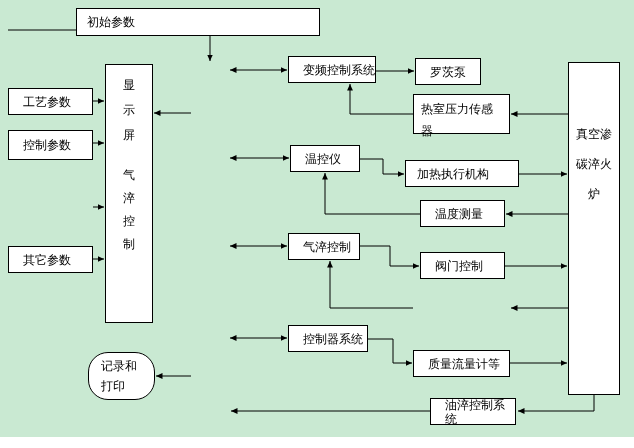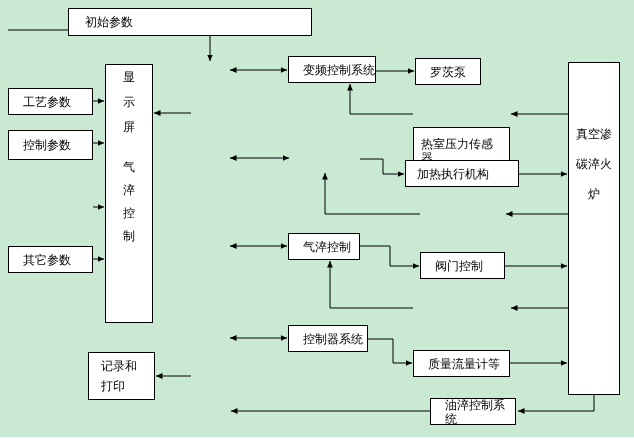--- a/index.html
+++ b/index.html
@@ -9,27 +9,27 @@
     position:relative; width:634px; height:448px;
     background:#c9e9d2; overflow:hidden;
   }
   .node {
     position:absolute; background:#ffffff; border:1px solid #000000;
     font-size:12px; color:#000000; line-height:14px;
     display:flex; align-items:center; justify-content:flex-start;
     padding-left:14px; z-index:2;
   }
   .node.wrap2 {
-    display:block; padding:9px 7px; line-height:14px;
+    display:block; padding:3px 7px; line-height:22px;
     word-break:break-all;
-    margin-top:33px;
   }
   .node.rec {
     display:flex; align-items:center; padding:0 12px; line-height:20px;
     word-break:break-all;
+    border-radius:20px;
   }
   .node-v {
     position:absolute; background:#ffffff; border:1px solid #000000;
     font-size:12px; color:#000000; z-index:2; display:block;
   }
   .vt { margin:0 auto; text-align:center; word-break:break-all; }
   svg.connectors { position:absolute; left:0; top:0; z-index:1; }
   .bottom-strip { position:absolute; left:0; top:437px; width:634px; height:11px; background:#ffffff; z-index:0; }
 </style>
 </head>
@@ -69,37 +69,39 @@
       <line x1="568" y1="308" x2="511" y2="308" marker-end="url(#ah)"></line>
       <line x1="230" y1="338" x2="287" y2="338" marker-start="url(#ah)" marker-end="url(#ah)"></line>
       <polyline points="368,339 393,339 393,363 412,363" marker-end="url(#ah)"></polyline>
       <line x1="510" y1="363" x2="567" y2="363" marker-end="url(#ah)"></line>
       <line x1="191" y1="376" x2="156" y2="376" marker-end="url(#ah)"></line>
       <line x1="430" y1="411" x2="231" y2="411" marker-end="url(#ah)"></line>
       <polyline points="594,395 594,411 518,411" marker-end="url(#ah)"></polyline>
     </g>
   </svg>
 
-  <div class="node" style="left:68px;top:8px;width:244px;height:28px;padding-left:16px">初始参数</div>
+  <div class="node" style="left:76px;top:8px;width:244px;height:28px;padding-left:10px">初始参数</div>
 
   <div class="node" style="left:8px;top:88px;width:85px;height:27px">工艺参数</div>
   <div class="node" style="left:8px;top:130px;width:85px;height:30px">控制参数</div>
   <div class="node" style="left:8px;top:246px;width:85px;height:27px">其它参数</div>
 
-  <div class="node-v" style="left:105px;top:64px;width:48px;height:259px;padding-top:0">
+  <div class="node-v" style="left:105px;top:64px;width:48px;height:259px;padding-top:8px">
     <div class="vt" style="width:14px;line-height:25px">显示屏</div>
     <div class="vt" style="width:14px;line-height:23px;margin-top:16px">气淬控制</div>
   </div>
 
 
   <div class="node" style="left:288px;top:56px;width:88px;height:27px">变频控制系统</div>
   <div class="node" style="left:415px;top:58px;width:66px;height:27px">罗茨泵</div>
   <div class="node wrap2" style="left:413px;top:94px;width:97px;height:40px">热室压力传感器</div>
 
+  <div class="node" style="left:290px;top:145px;width:70px;height:27px">温控仪</div>
   <div class="node" style="left:405px;top:160px;width:114px;height:27px;padding-left:11px">加热执行机构</div>
+  <div class="node" style="left:420px;top:200px;width:85px;height:27px">温度测量</div>
 
   <div class="node" style="left:288px;top:233px;width:72px;height:27px">气淬控制</div>
   <div class="node" style="left:420px;top:252px;width:85px;height:27px">阀门控制</div>
 
   <div class="node" style="left:288px;top:325px;width:80px;height:27px">控制器系统</div>
   <div class="node" style="left:430px;top:398px;width:86px;height:27px">油淬控制系统</div>
   <div class="node" style="left:413px;top:350px;width:97px;height:27px">质量流量计等</div>
 
   <div class="node-v" style="left:568px;top:62px;width:52px;height:333px;padding-top:56px">
     <div class="vt" style="width:40px;line-height:30px">真空渗碳淬火炉</div>

